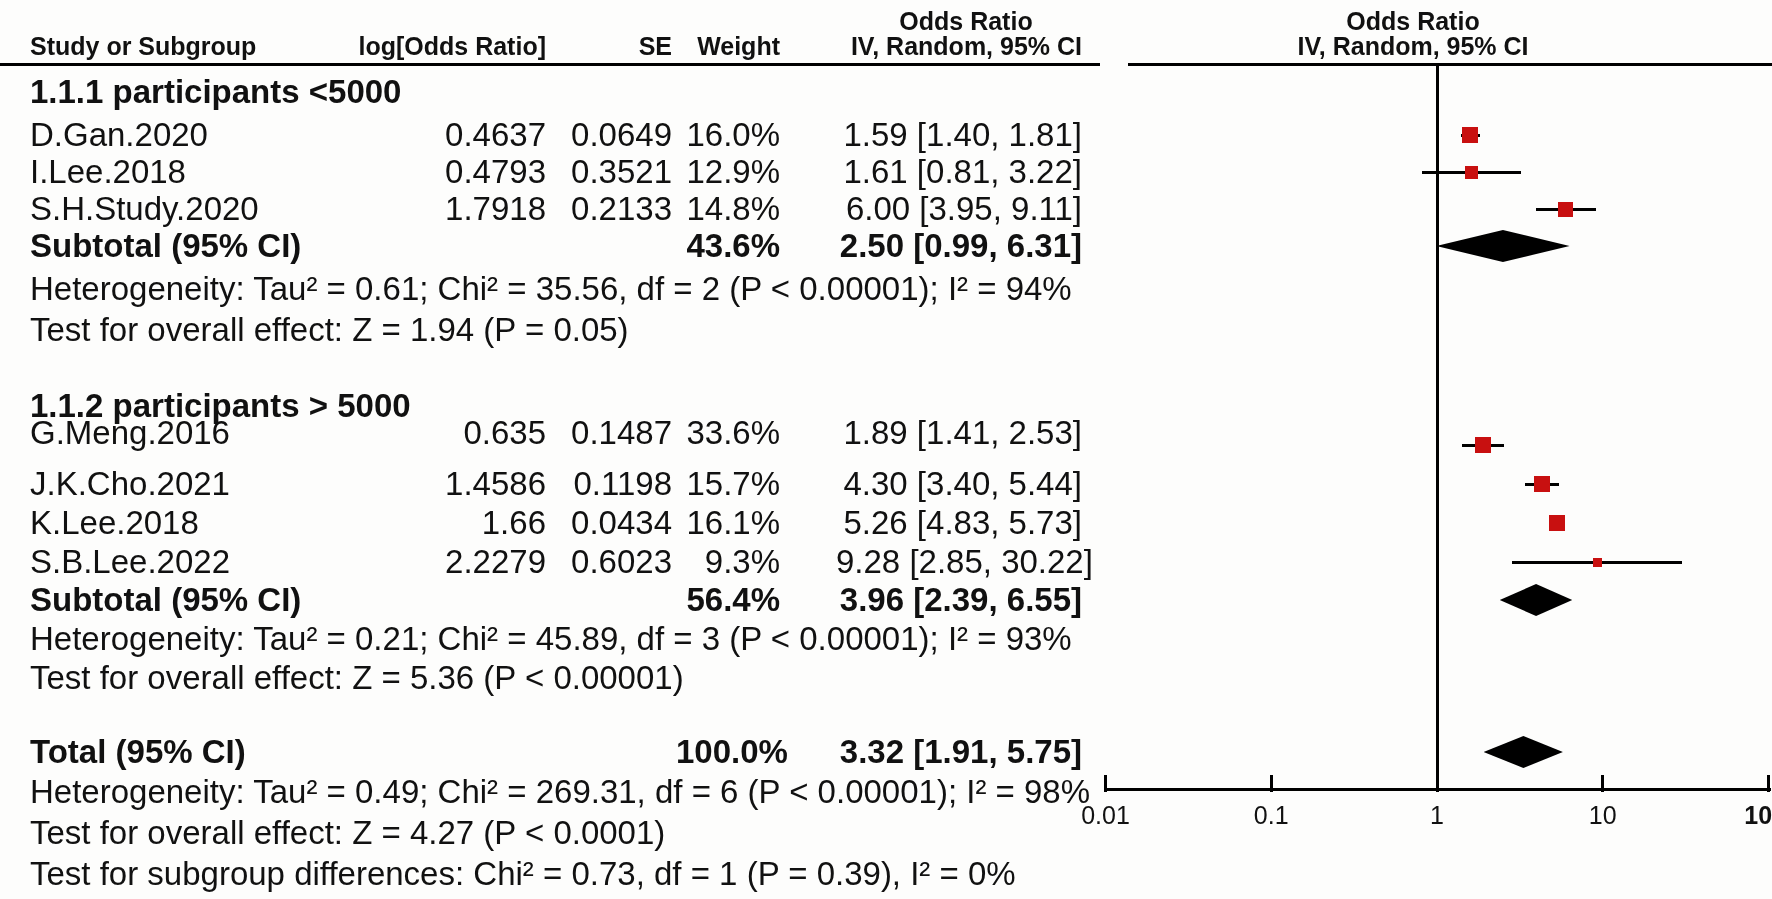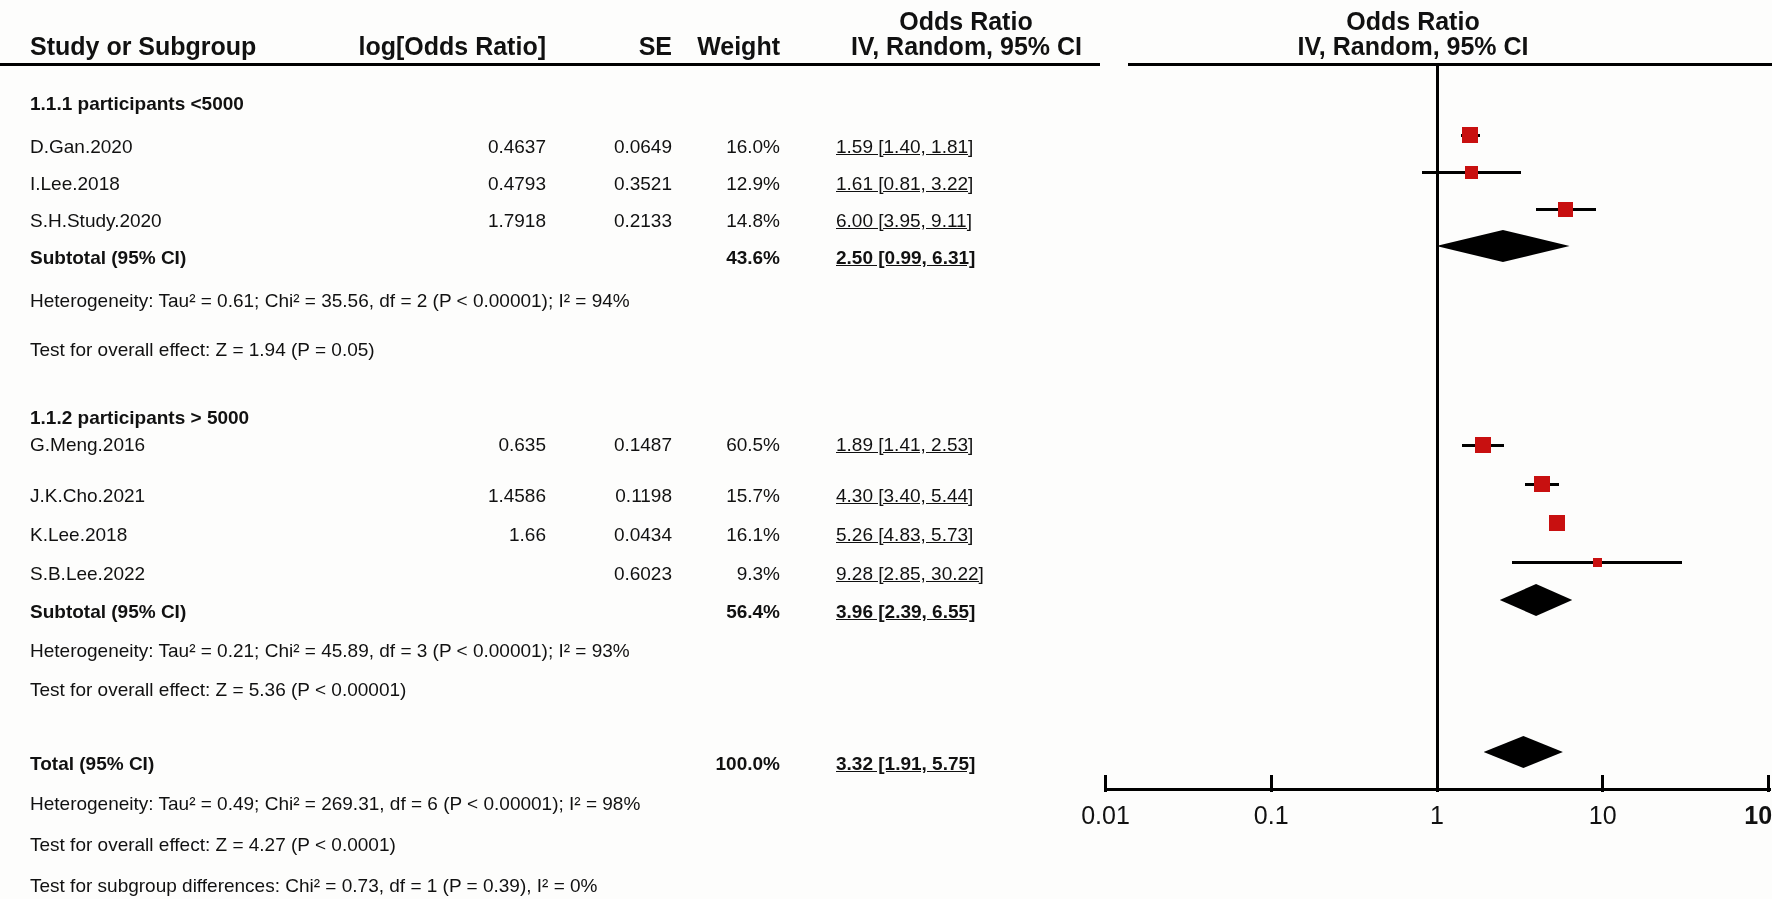--- a/index.html
+++ b/index.html
@@ -2,26 +2,26 @@
 <html><head>
 <meta charset="utf-8">
 <style>
   html,body{margin:0;padding:0;background:#fdfdfc;}
   body{width:1772px;height:899px;overflow:hidden;
        font-family:"Liberation Sans","DejaVu Sans",sans-serif;color:#111;}
   #figure{position:relative;width:1772px;height:899px;border-radius:19px;}
   .b{font-weight:bold;}
   .hdr{position:absolute;height:34px;line-height:34px;font-size:25px;white-space:nowrap;}
   .rule{position:absolute;top:63px;height:3px;background:#000;}
-  .row{position:absolute;left:0;width:1110px;height:38px;line-height:38px;font-size:19px;white-space:nowrap;margin-top:12px;}
+  .row{position:absolute;left:0;width:1110px;height:38px;line-height:38px;font-size:33px;white-space:nowrap;}
   .c-study{position:absolute;left:30px;}
   .c-logor{position:absolute;left:290px;width:256px;text-align:right;}
   .c-se{position:absolute;left:556px;width:116px;text-align:right;}
   .c-weight{position:absolute;left:676px;width:104px;text-align:right;}
-  .c-ci{position:absolute;left:836px;width:246px;text-align:left;text-decoration:underline;}
+  .c-ci{position:absolute;left:836px;width:246px;text-align:right;}
   #plot{position:absolute;left:14px;top:0;width:1772px;height:899px;}
   #vline{position:absolute;left:1422px;top:66px;width:3px;height:722px;background:#000;}
   #axis{position:absolute;left:1090px;top:788px;width:667px;height:3px;background:#000;}
   .tick{position:absolute;width:3px;height:17px;top:775px;background:#000;}
   .tlabel{position:absolute;top:798px;height:34px;line-height:34px;font-size:25px;text-align:center;width:90px;}
   .wh{position:absolute;height:3px;background:#000;}
   .sq{position:absolute;background:#c81010;z-index:2;}
   .dia{position:absolute;height:32px;background:#000;}
 </style>
 </head>
@@ -68,49 +68,50 @@
         <div class="c-ci">6.00 [3.95, 9.11]</div>
       </div>
       <div class="row b" style="top: 227px;">
         <div class="c-study">Subtotal (95% CI)</div>
         <div class="c-weight">43.6%</div>
         <div class="c-ci">2.50 [0.99, 6.31]</div>
       </div>
       <div class="row" style="top: 270px;">
         <div class="c-study">Heterogeneity: Tau² = 0.61; Chi² = 35.56, df = 2 (P &lt; 0.00001); I² = 94%</div>
       </div>
-      <div class="row" style="top: 319px; padding-left: 9px;">
+      <div class="row" style="top: 311px; padding-left: 9px;">
         <div class="c-study">Test for overall effect: Z = 1.94 (P = 0.05)</div>
       </div>
       <div class="row b" style="top: 387px;">
         <div class="c-study">1.1.2 participants &gt; 5000</div>
       </div>
       <div class="row" style="top: 414px;">
         <div class="c-study">G.Meng.2016</div>
         <div class="c-logor">0.635</div>
         <div class="c-se">0.1487</div>
-        <div class="c-weight">60.5%</div>
+        <div class="c-weight">33.6%</div>
         <div class="c-ci">1.89 [1.41, 2.53]</div>
       </div>
       <div class="row" style="top: 465px;">
         <div class="c-study">J.K.Cho.2021</div>
         <div class="c-logor">1.4586</div>
         <div class="c-se">0.1198</div>
         <div class="c-weight">15.7%</div>
         <div class="c-ci">4.30 [3.40, 5.44]</div>
       </div>
       <div class="row" style="top: 504px;">
         <div class="c-study">K.Lee.2018</div>
         <div class="c-logor">1.66</div>
         <div class="c-se">0.0434</div>
         <div class="c-weight">16.1%</div>
         <div class="c-ci">5.26 [4.83, 5.73]</div>
       </div>
       <div class="row" style="top: 543px;">
         <div class="c-study">S.B.Lee.2022</div>
+        <div class="c-logor">2.2279</div>
         <div class="c-se">0.6023</div>
         <div class="c-weight">9.3%</div>
         <div class="c-ci">9.28 [2.85, 30.22]</div>
       </div>
       <div class="row b" style="top: 581px;">
         <div class="c-study">Subtotal (95% CI)</div>
         <div class="c-weight">56.4%</div>
         <div class="c-ci">3.96 [2.39, 6.55]</div>
       </div>
       <div class="row" style="top: 620px;">

